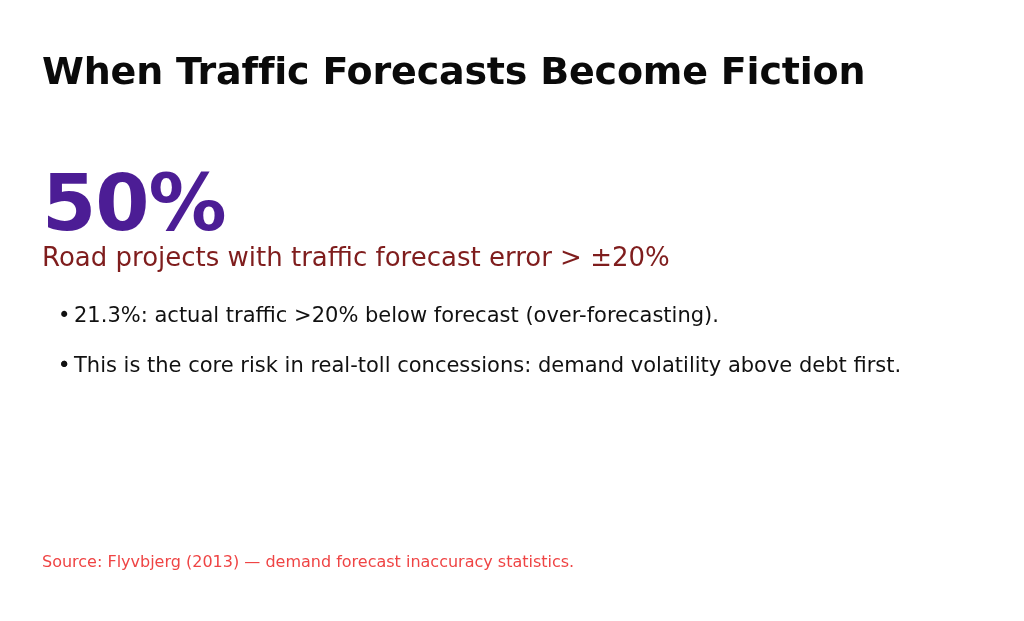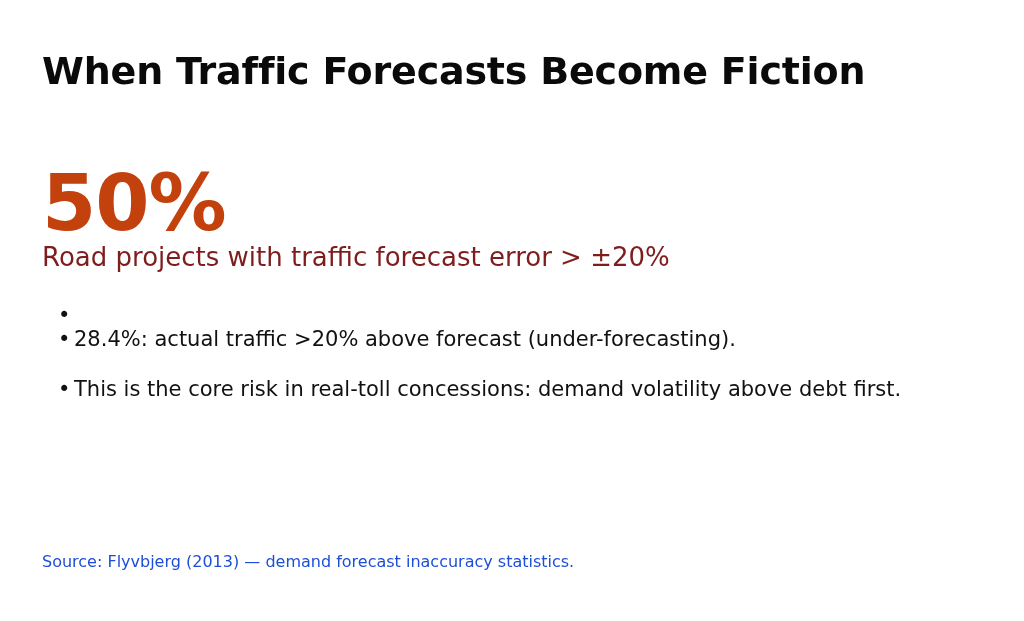--- a/index.html
+++ b/index.html
@@ -38,21 +38,21 @@
     position: absolute;
     left: 42px;
     top: 168px;
   }
   .stat-value {
     margin: 0;
     font-size: 78px;
     font-weight: 700;
     line-height: 0.92;
     letter-spacing: -1px;
-    color: #c2410c;
+    color: #4c1d95;
   }
   .stat-label {
     margin: 0;
     padding-top: 3px;
     font-size: 26px;
     font-weight: 400;
     line-height: 1.15;
     color: #7f1d1d;
     white-space: nowrap;
   }
@@ -86,43 +86,43 @@
     color: #111111;
   }
   .source-note {
     position: absolute;
     left: 42px;
     top: 552px;
     margin: 0;
     font-size: 16px;
     font-weight: 400;
     line-height: 1.3;
-    color: #1d4ed8;
+    color: #ef4444;
     white-space: nowrap;
   }
 </style>
 </head>
 <body>
 
 <div class="slide">
 
   <h1 class="slide-title">When Traffic Forecasts Become Fiction</h1>
 
   <div class="stat-block">
     <div class="stat-value">50%</div>
     <div class="stat-label">Road projects with traffic forecast error &gt; ±20%</div>
   </div>
 
   <ul class="bullet-list">
     <li class="bullet-item">
       <span class="bullet-marker">•</span>
+      <span class="bullet-text">21.3%: actual traffic &gt;20% below forecast (over-forecasting).</span>
     </li>
     <li class="bullet-item">
       <span class="bullet-marker">•</span>
-      <span class="bullet-text">28.4%: actual traffic &gt;20% above forecast (under-forecasting).</span>
     </li>
     <li class="bullet-item">
       <span class="bullet-marker">•</span>
       <span class="bullet-text">This is the core risk in real-toll concessions: demand volatility above debt first.</span>
     </li>
   </ul>
 
   <p class="source-note">Source: Flyvbjerg (2013) — demand forecast inaccuracy statistics.</p>
 
 </div>

